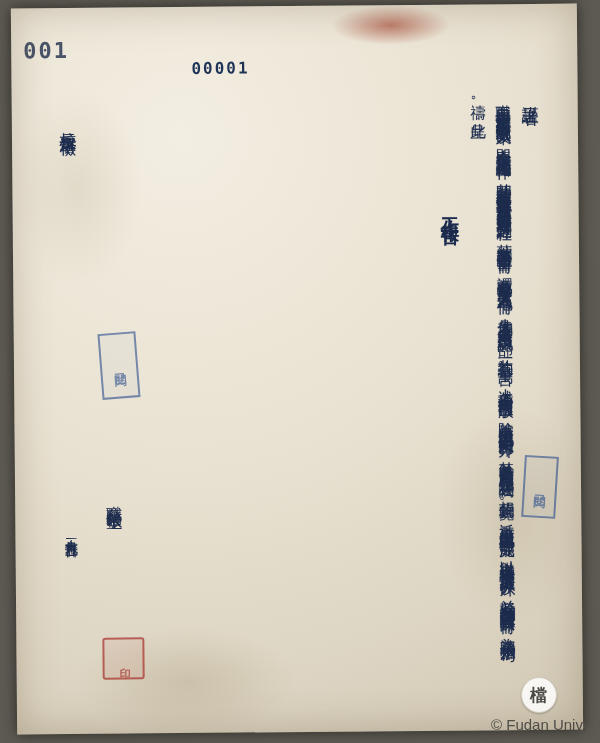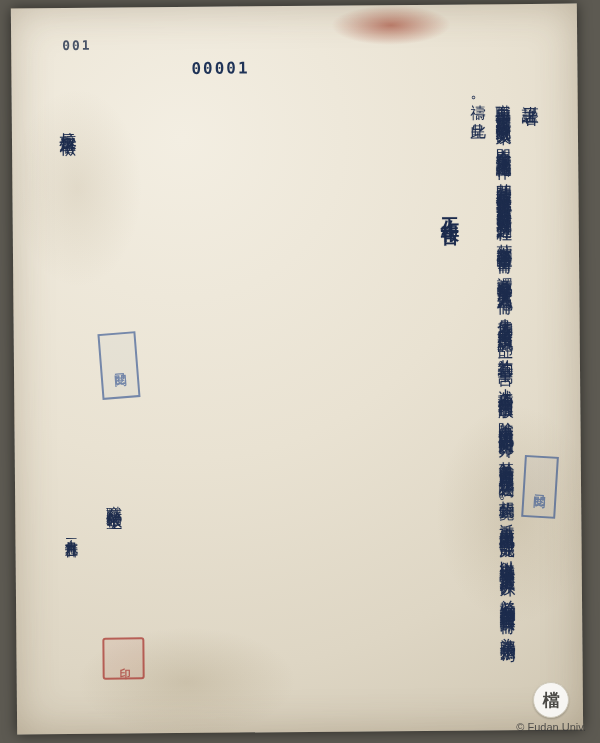--- a/index.html
+++ b/index.html
@@ -38,21 +38,21 @@
   }
 
   
   .stamp-num{
     position:absolute;
     font-family:"DejaVu Sans Mono", monospace;
     font-weight:bold;
     color:#23334f;
     letter-spacing:2px;
   }
-  #stamp-left{left:12px;top:30px;font-size:13px;color:#2d3b55;opacity:.85;margin-left:39px;}
+  #stamp-left{left:12px;top:30px;font-size:22px;color:#2d3b55;opacity:.85;}
   #stamp-center{left:180px;top:52px;font-size:16px;color:#1f3357;}
 
   
   #body-text{
     position:absolute;
     left:40px;top:88px;
     width:492px;height:580px;
     display:flex;
     flex-direction:row-reverse;
     justify-content:flex-start;
@@ -136,21 +136,21 @@
   }
   #wm-badge{
     width:34px;height:34px;border-radius:50%;
     background:#ffffff;
     border:1px solid #cfcabc;
     display:flex;align-items:center;justify-content:center;
     font-size:17px;color:#333;font-weight:bold;
     box-shadow:0 1px 2px rgba(0,0,0,.25);
   }
   #wm-label{
-    font-size:11px;color:#3a3a3a;
+    font-size:15px;color:#3a3a3a;
     font-family:"Liberation Sans", sans-serif;
   }
 </style>
 </head>
 <body>
 
 <div id="page">
   <div id="sheet">
 
     <div class="stain s1"></div>

